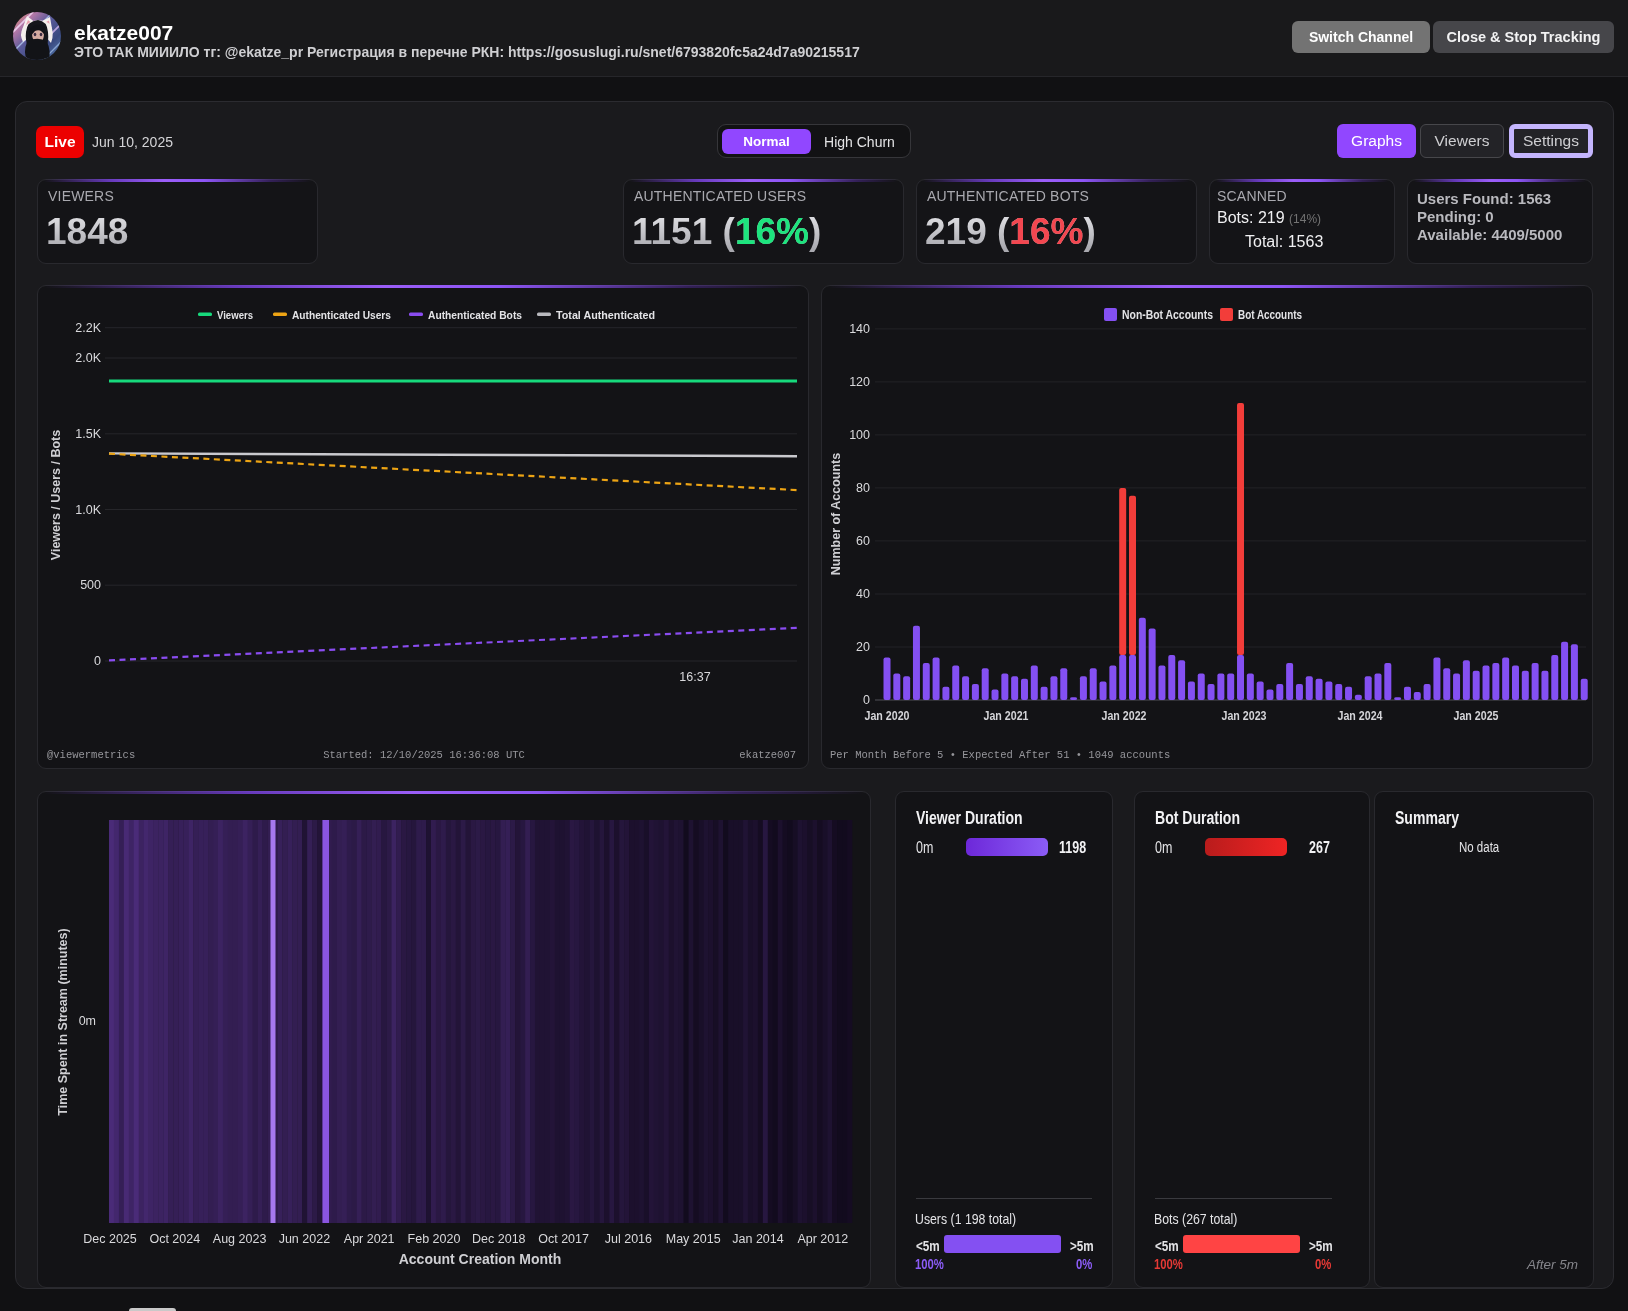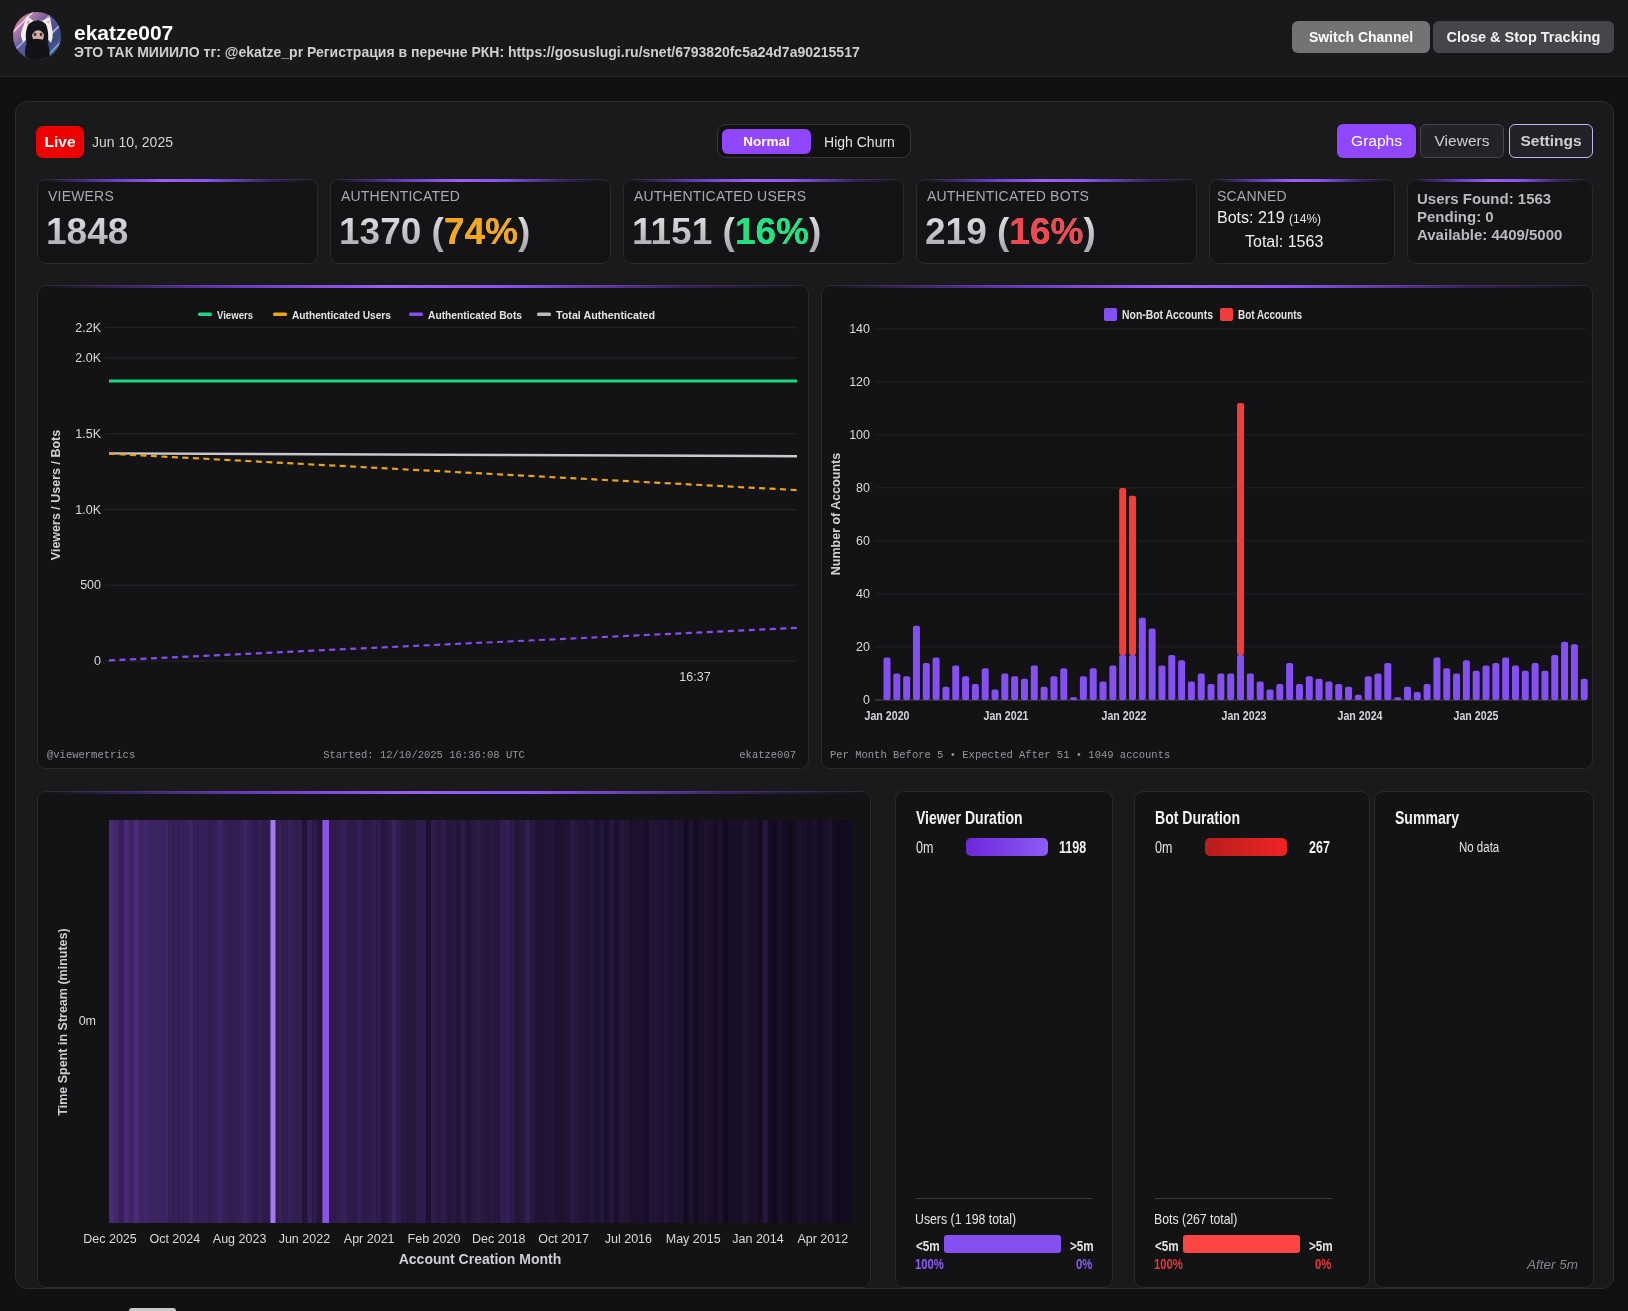--- a/index.html
+++ b/index.html
@@ -53,45 +53,40 @@
 <div class="btn" style="left:1433px;top:21px;width:181px;height:32px;background:#46464a;color:#f2f2f3;font-size:14.5px;">Close &amp; Stop Tracking</div>
 <div class="abs" style="left:15px;top:101px;width:1599px;height:1188px;background:#1a1a1d;border:1px solid #2b2b30;border-radius:12px;">
     <div class="abs" style="left:20px;top:24px;width:48px;height:32px;background:#ec0000;border-radius:7px;color:#fff;font-weight:bold;font-size:15.5px;display:flex;align-items:center;justify-content:center;">Live</div>
     <div class="abs" style="left:76px;top:32px;color:#d4d4d7;font-size:14px;">Jun 10, 2025</div>
     <div class="abs" style="left:701px;top:22px;width:194px;height:34px;background:#121214;border:1px solid #36363a;border-radius:9px;">
       <div class="abs" style="left:4px;top:4px;width:89px;height:25px;background:#9147ff;border-radius:6px;color:#fff;font-weight:bold;font-size:13.5px;display:flex;align-items:center;justify-content:center;">Normal</div>
       <div class="abs" style="left:93px;top:0;width:97px;height:33px;color:#e4e4e6;font-size:14px;display:flex;align-items:center;justify-content:center;">High Churn</div>
     </div>
     <div class="btn" style="left:1321px;top:22px;width:79px;height:34px;background:#9147ff;color:#fff;font-size:15.5px;font-weight:normal;">Graphs</div>
     <div class="btn" style="left:1404px;top:22px;width:84px;height:34px;background:#232327;border:1px solid #47474b;color:#cfcfd2;font-size:15.5px;font-weight:normal;">Viewers</div>
-    <div class="btn" style="left:1493px;top:22px;width:84px;height:34px;background:#232327;border:1px solid #c4b5fd;color:#cfcfd2;font-size:15.5px;font-weight:bold;">Settings</div>
+    <div class="btn" style="left:1493px;top:22px;width:84px;height:34px;background:#232327;border:5px solid #c4b5fd;color:#cfcfd2;font-size:15.5px;font-weight:normal;">Settings</div>
     <div class="card" style="left:21px;top:77px;width:281px;height:85px;">
       <div class="topglow"></div>
       <div class="statlabel abs" style="left:10px;top:8px;">VIEWERS</div>
       <div class="statnum abs" style="left:8px;top:31px;">1848</div>
     </div>
-    <div class="card" style="left:314px;top:77px;width:281px;height:85px;">
-      <div class="topglow"></div>
-      <div class="statlabel abs" style="left:10px;top:8px;">AUTHENTICATED</div>
-      <div class="statnum abs" style="left:8px;top:31px;">1370 (<span style="color:#f5a718">74%</span>)</div>
-    </div>
     <div class="card" style="left:607px;top:77px;width:281px;height:85px;">
       <div class="topglow"></div>
       <div class="statlabel abs" style="left:10px;top:8px;">AUTHENTICATED USERS</div>
       <div class="statnum abs" style="left:8px;top:31px;">1151 (<span style="color:#1de47e">16%</span>)</div>
     </div>
     <div class="card" style="left:900px;top:77px;width:281px;height:85px;">
       <div class="topglow"></div>
       <div class="statlabel abs" style="left:10px;top:8px;">AUTHENTICATED BOTS</div>
       <div class="statnum abs" style="left:8px;top:31px;">219 (<span style="color:#f34750">16%</span>)</div>
     </div>
     <div class="card" style="left:1193px;top:77px;width:186px;height:85px;">
       <div class="topglow"></div>
       <div class="statlabel abs" style="left:7px;top:8px;">SCANNED</div>
-      <div class="abs" style="left:7px;top:29px;color:#f0f0f2;font-size:16px;">Bots: 219 <span style="color:#e5e5e5;font-size:12px;">(14%)</span></div>
+      <div class="abs" style="left:7px;top:29px;color:#f0f0f2;font-size:16px;">Bots: 219 <span style="color:#737373;font-size:12px;">(14%)</span></div>
       <div class="abs" style="left:7px;top:53px;color:#f0f0f2;font-size:16px;margin-left:28px;">Total: 1563</div>
     </div>
     <div class="card" style="left:1391px;top:77px;width:186px;height:85px;">
       <div class="topglow"></div>
       <div class="abs" style="left:9px;top:10px;color:#b9b9be;font-size:15px;font-weight:bold;line-height:18px;">Users Found: 1563<br>Pending: 0<br>Available: 4409/5000</div>
     </div>
     <div class="card" style="left:21px;top:183px;width:772px;height:484px;background:#131316;">
       <div class="topglow"></div>
       <svg width="772" height="484" viewBox="0 0 772 484" style="position:absolute;left:0;top:0">
         <line x1="67" y1="375.0" x2="759" y2="375.0" stroke="#26262a" stroke-width="1"></line>

